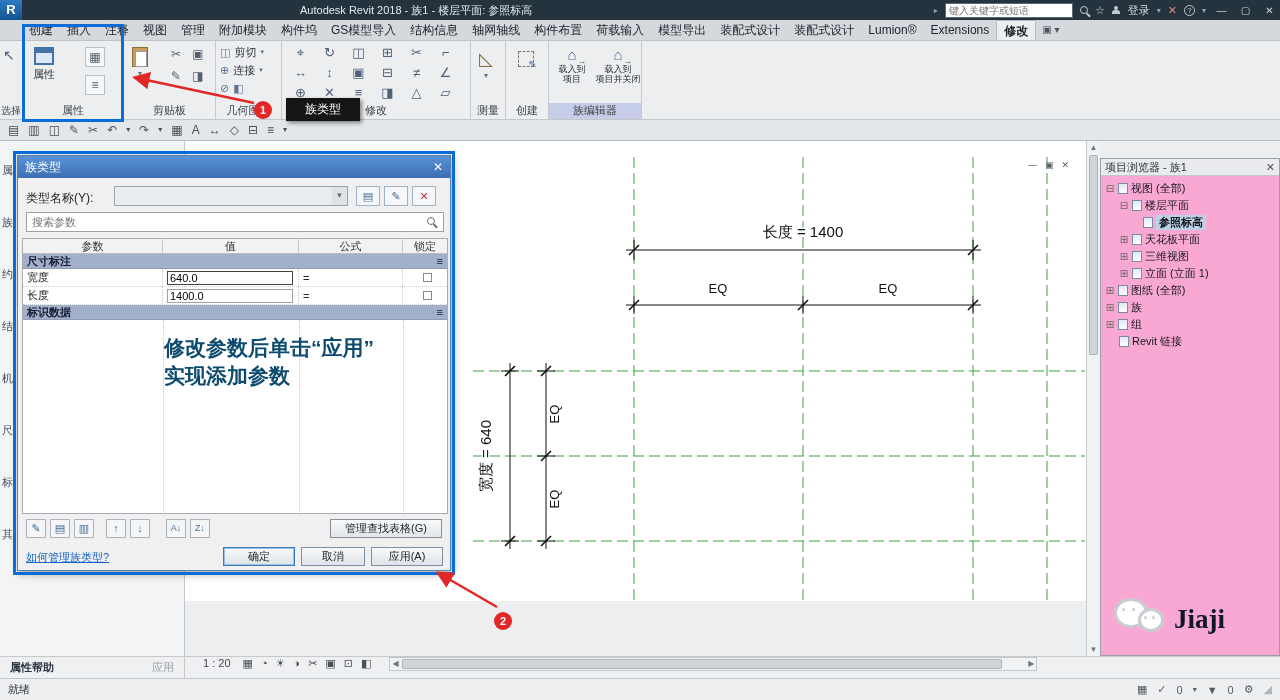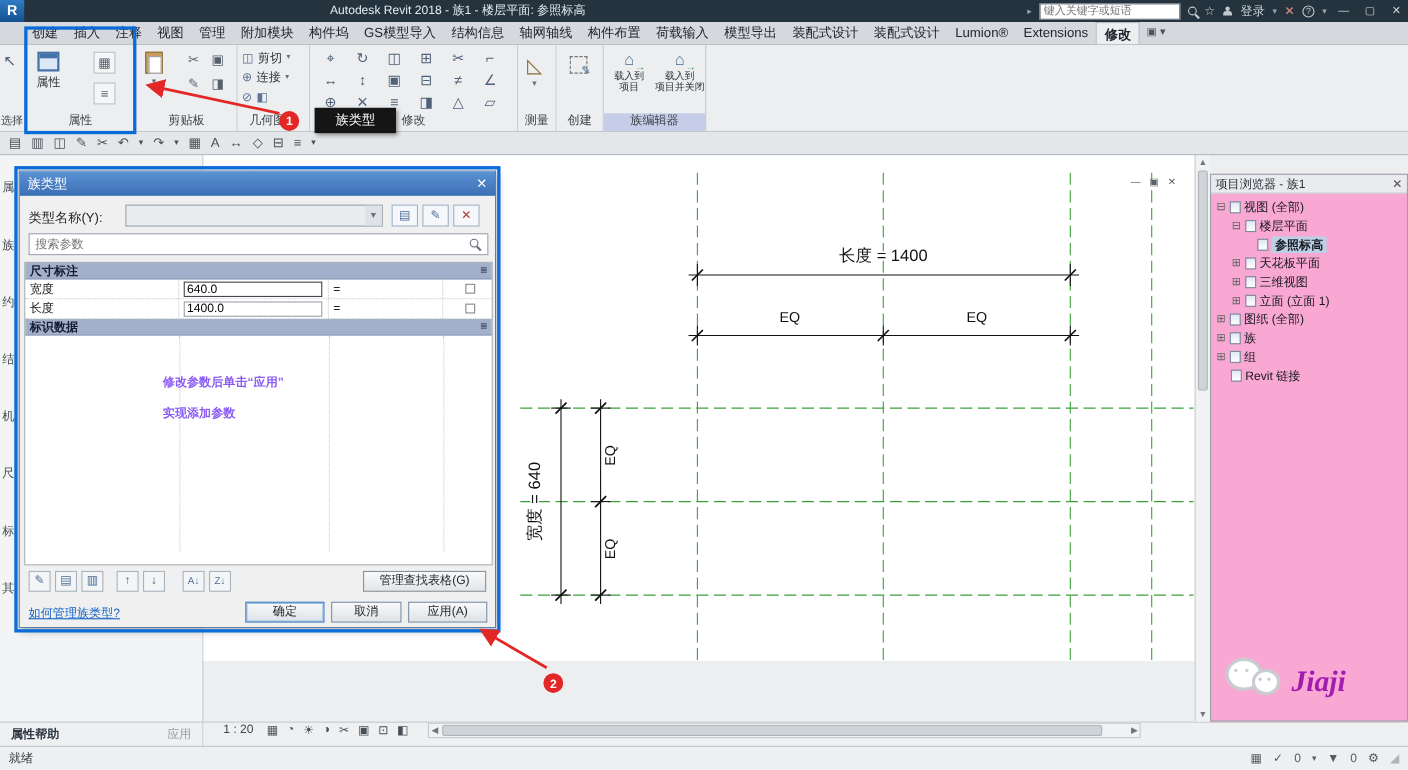--- a/index.html
+++ b/index.html
@@ -74,21 +74,21 @@
 .trow{display:flex;align-items:center;gap:3px;height:17px;font-size:11px;white-space:nowrap;color:#15181d}
 .exp{font-size:10px;color:#666;width:10px;text-align:center}
 .nodeico{width:10px;height:11px;border:1px solid #7a8aa0;background:linear-gradient(#dfe8f4,#fff);flex:0 0 auto}
 .trow .lbl.sel{background:#bcd0e6;font-weight:bold;padding:0 3px}
 
 #wm{position:absolute;left:1108px;top:590px;width:168px;height:62px;z-index:4;color:#c9cdd2}
 #wm .b1,#wm .b2{position:absolute;border:3px solid #c9cdd2;background:#fff;border-radius:50%}
 #wm .b1{left:6px;top:8px;width:34px;height:30px}
 #wm .b2{left:30px;top:18px;width:26px;height:24px}
 #wm .eye{position:absolute;width:3px;height:3px;background:#c9cdd2;border-radius:50%}
-#wm .txt{position:absolute;left:66px;top:14px;font-size:27px;font-style:italic;font-weight:bold;color:#a21caf;font-family:"Liberation Serif","DejaVu Serif",serif}
+#wm .txt{position:absolute;left:66px;top:14px;font-size:27px;font-weight:bold;color:#0f172a;font-family:"Liberation Serif","DejaVu Serif",serif}
 
 #statusbar{position:absolute;left:0;top:678px;width:1280px;height:22px;background:#edeff1;border-top:1px solid #c3c7cb;display:flex;align-items:center;font-size:11px;color:#33383f;z-index:6}
 #statusbar .ready{margin-left:8px}
 #statusbar .right{position:absolute;right:8px;display:flex;gap:10px;align-items:center;font-size:11px;color:#555b62}
 
 #dialog{position:absolute;left:17px;top:155px;width:434px;height:416px;background:#f0f0f0;border:1px solid #5b80a8;box-shadow:2px 3px 8px rgba(0,0,0,.35);z-index:40}
 #dlg-title{height:22px;background:linear-gradient(#5a93d4,#3c6fb4);color:#fff;font-size:12px;display:flex;align-items:center;justify-content:space-between;padding:0 7px}
 .dlg-row-label{position:absolute;left:8px;top:34px;font-size:12px;color:#1c1f24}
 #dlg-combo{position:absolute;left:96px;top:30px;width:234px;height:20px;background:#eaedf0;border:1px solid #9aa2ac;display:flex;align-items:center;justify-content:flex-end}
 #dlg-combo .da{width:15px;height:18px;background:#dfe3e8;color:#6a7078;font-size:8px;text-align:center;line-height:18px}
@@ -99,21 +99,21 @@
 #ptable{position:absolute;left:4px;top:82px;width:426px;height:276px;border:1px solid #a8adb3;background:#fff}
 .thead{display:flex;height:15px;background:#f2f2f2;border-bottom:1px solid #b9bdc2;font-size:11px;color:#2c3138}
 .thead div{border-right:1px solid #c6cacd;text-align:center;line-height:14px}
 .grp{display:flex;justify-content:space-between;align-items:center;height:15px;background:#a3b0cb;font-size:11px;font-weight:bold;color:#161b2e;padding:0 4px;border-bottom:1px solid #8f9cb8}
 .prow{display:flex;height:18px;border-bottom:1px dotted #cfcfcf;font-size:11px;align-items:center}
 .prow .c{border-right:1px dotted #c8c8c8;height:100%;display:flex;align-items:center;padding-left:4px}
 .prow input{height:14px;font-size:11px;padding:0 2px;width:126px}
 .cb{width:9px;height:9px;border:1px solid #888;background:#fff;margin:0 auto}
 .tempty{position:relative;height:196px}
 .tempty i{position:absolute;top:0;bottom:0;border-left:1px dotted #c8c8c8}
-#dlg-note{position:absolute;left:130px;top:178px;color:#8b5cf6;font-size:11px;font-weight:bold;line-height:28px;white-space:nowrap;z-index:2}
+#dlg-note{position:absolute;left:146px;top:178px;color:#0c4a6e;font-size:21px;font-weight:bold;line-height:28px;white-space:nowrap;z-index:2}
 .toolbtn{position:absolute;top:363px;width:20px;height:19px;border:1px solid #aab2bb;background:#f3f5f7;font-size:11px;color:#4a6d96;text-align:center;line-height:17px}
 #btn-lookup{position:absolute;right:8px;top:363px;width:112px;height:19px;border:1px solid #8a9099;background:linear-gradient(#f8f9fa,#e2e6e9);font-size:11px;text-align:center;line-height:17px;color:#22262c}
 #dlg-link{position:absolute;left:8px;top:394px;font-size:11px;color:#1464c8;text-decoration:underline}
 .dlgbtn{position:absolute;top:391px;height:19px;border:1px solid #7a90a8;background:linear-gradient(#f8f9fa,#dfe3e7);font-size:11px;text-align:center;line-height:17px;color:#1c1f24}
 #btn-ok{left:205px;width:72px;border:1px solid #3d7bbf;box-shadow:0 0 0 1px #9cc0e4 inset}
 #btn-cancel{left:283px;width:64px}
 #btn-apply{left:353px;width:72px}
 
 .bluebox{position:absolute;border:3px solid #0a6cd8;z-index:50;pointer-events:none}
 #tooltip{position:absolute;left:286px;top:98px;width:74px;height:23px;background:#151515;color:#fff;font-size:12px;text-align:center;line-height:23px;box-shadow:2px 2px 4px rgba(0,0,0,.45);z-index:55}
@@ -479,20 +479,26 @@
   <div id="dlg-combo">
       <span class="da">▼</span>
     </div>
   <div class="tnbtn" style="left:338px"><span>▤</span></div>
   <div class="tnbtn" style="left:366px"><span>✎</span></div>
   <div class="tnbtn" style="left:394px;color:#b04040"><span>✕</span></div>
   <input id="dlg-search" placeholder="搜索参数" style="">
   <span class="dlg-mag"></span>
 
   <div id="ptable">
+    <div class="thead">
+      <div style="width:140px">参数</div>
+      <div style="width:136px">值</div>
+      <div style="width:104px">公式</div>
+      <div style="width:44px;border-right:none">锁定</div>
+    </div>
     <div class="grp">
         <span>尺寸标注</span>
         <span>≡</span>
       </div>
     <div class="prow">
       <div class="c" style="width:140px">宽度</div>
       <div class="c" style="width:136px">
           <input style="border: 1px solid rgb(68, 68, 68);" value="640.0">
         </div>
       <div class="c" style="width:104px">=</div>

